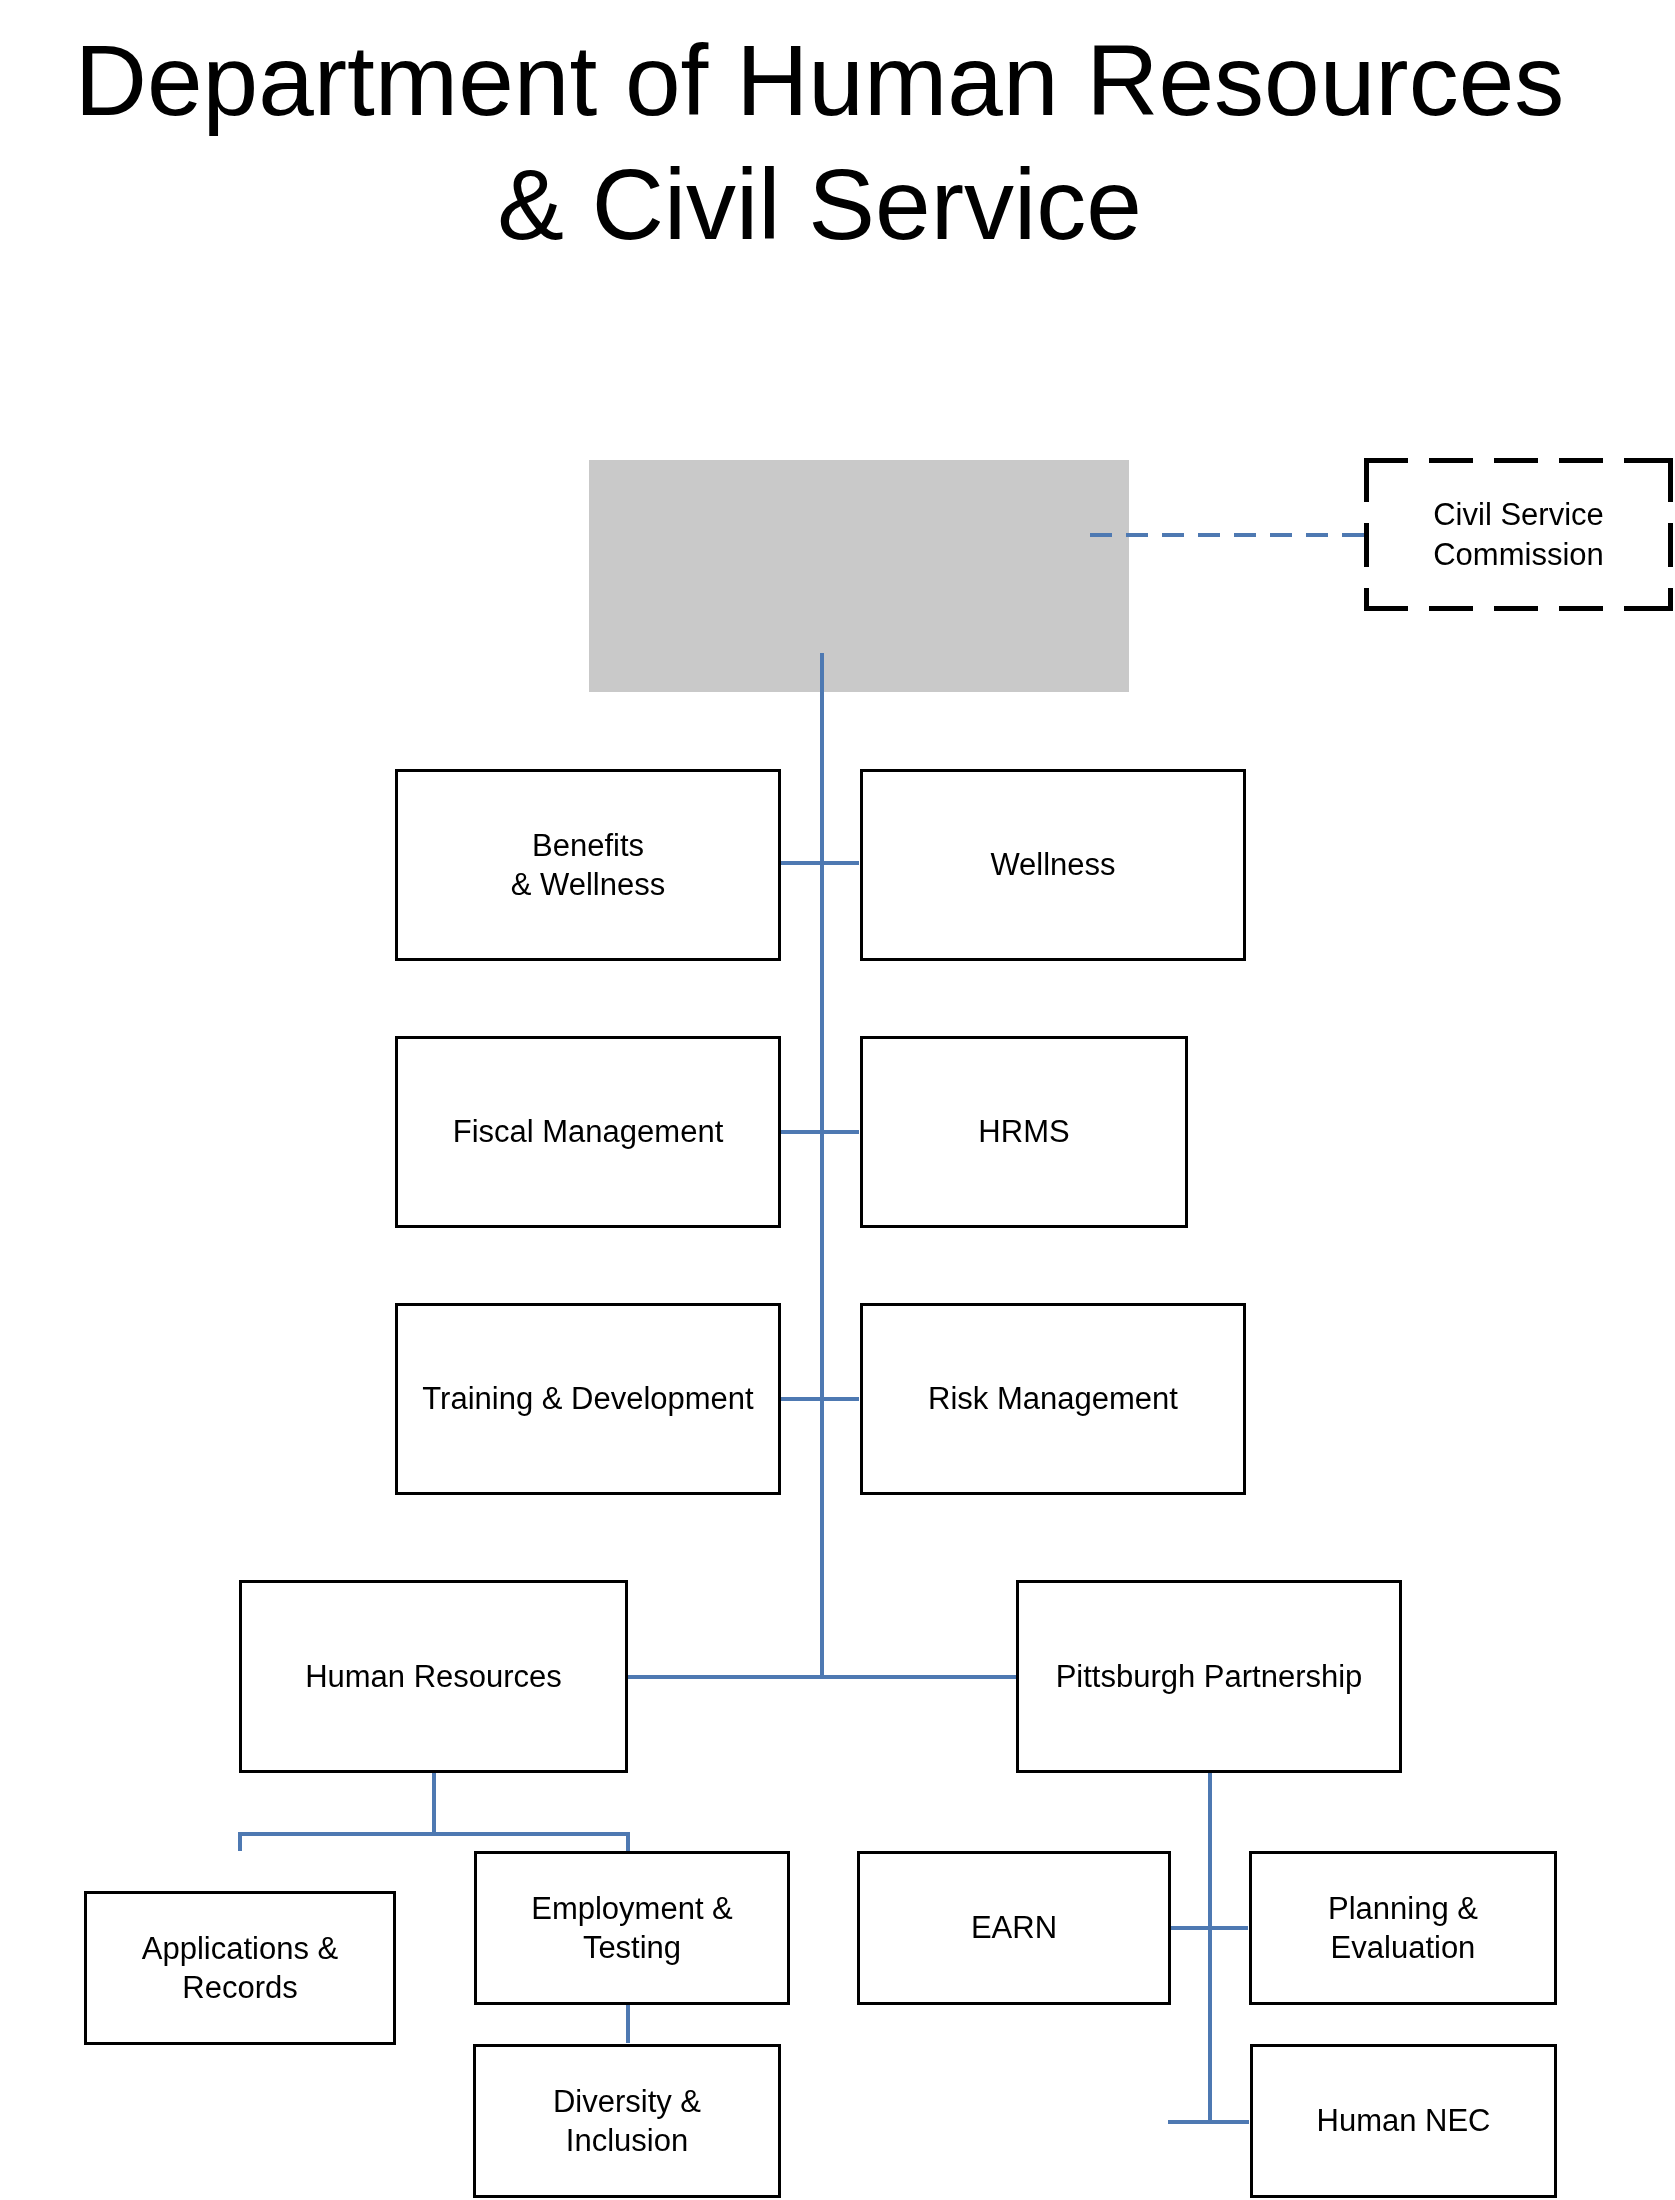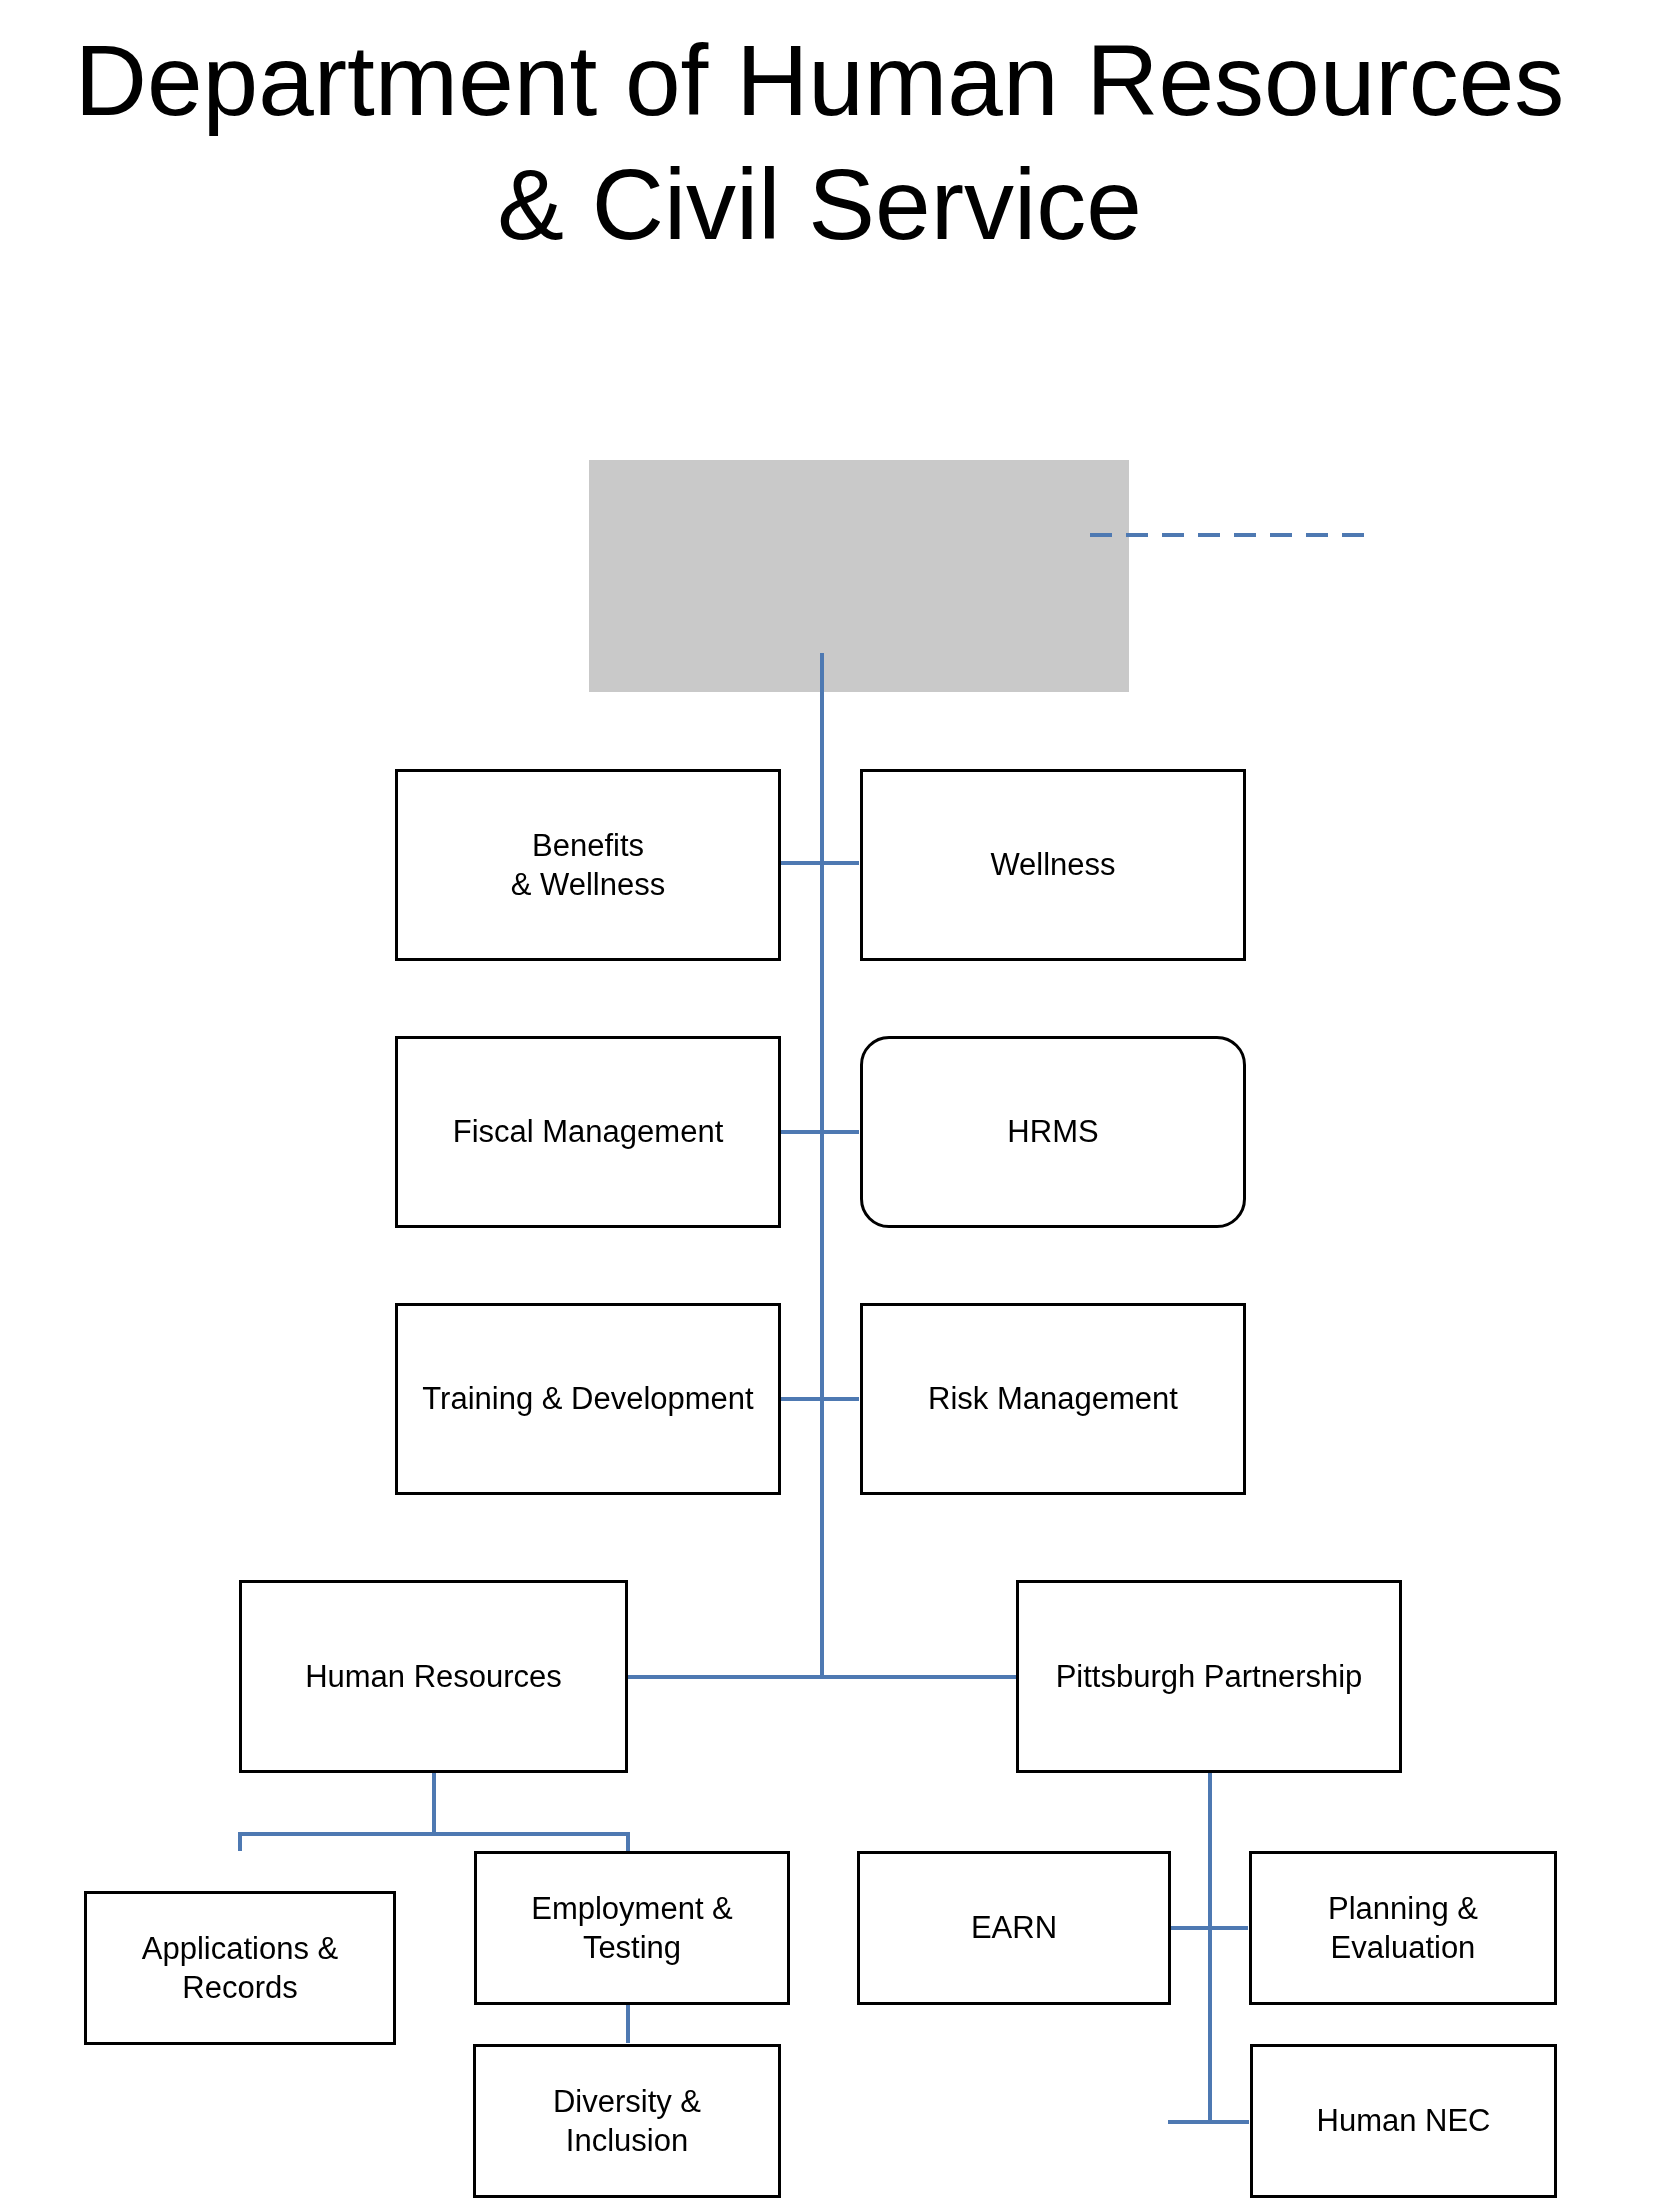--- a/index.html
+++ b/index.html
@@ -70,33 +70,41 @@
   <div class="abs conn" style="left:432px;top:1773px;width:3.9px;height:61px;"></div>
   <div class="abs conn" style="left:238px;top:1832px;width:392px;height:3.9px;"></div>
   <div class="abs conn" style="left:238px;top:1832px;width:3.9px;height:18.6px;"></div>
   <div class="abs conn" style="left:626px;top:1832px;width:3.9px;height:18.6px;"></div>
   <div class="abs conn" style="left:626px;top:2004px;width:3.9px;height:39px;"></div>
   <div class="abs conn" style="left:1208px;top:1773px;width:3.9px;height:351px;"></div>
   <div class="abs conn" style="left:1170px;top:1926px;width:78px;height:3.9px;"></div>
   <div class="abs conn" style="left:1168px;top:2120px;width:81px;height:3.9px;"></div>
 
 
+  <div class="abs dash-box" style="left:1364px;top:458px;width:309px;height:153px;">
+    <div class="dash-h" style="top:0;"></div>
+    <div class="dash-h" style="bottom:0;"></div>
+    <div class="dash-v" style="left:0;"></div>
+    <div class="dash-v" style="right:0;"></div>
+    <span class="lbl">Civil Service
+Commission</span>
+  </div>
 
   <div class="abs box" style="left:395px;top:769px;width:386px;height:192px;">
     <span class="lbl">Benefits
 &amp; Wellness</span>
   </div>
   <div class="abs box" style="left:860px;top:769px;width:386px;height:192px;">
     <span class="lbl">Wellness</span>
   </div>
 
   <div class="abs box" style="left:395px;top:1036px;width:386px;height:192px;">
     <span class="lbl">Fiscal Management</span>
   </div>
-  <div class="abs box" style="left:860px;top:1036px;width:386px;height:192px;border-radius:29px;">
+  <div class="abs box" style="left:860px;top:1036px;width:328px;height:192px;">
     <span class="lbl">HRMS</span>
   </div>
 
   <div class="abs box" style="left:395px;top:1303px;width:386px;height:192px;">
     <span class="lbl">Training &amp; Development</span>
   </div>
   <div class="abs box" style="left:860px;top:1303px;width:386px;height:192px;">
     <span class="lbl">Risk Management</span>
   </div>
 

